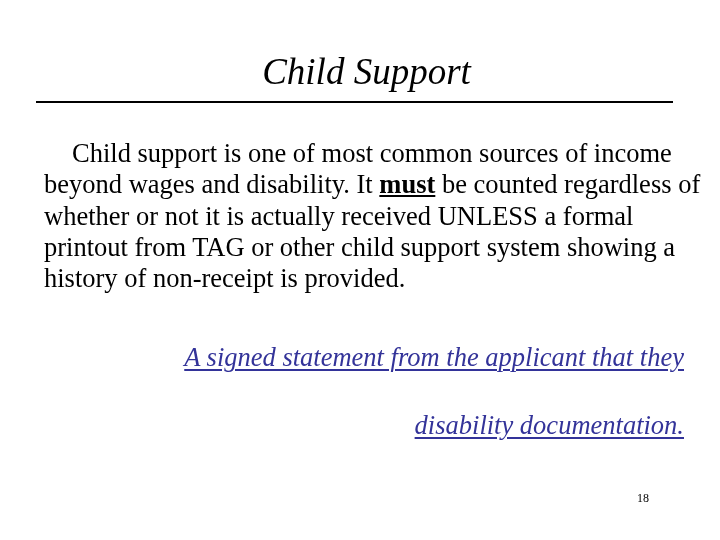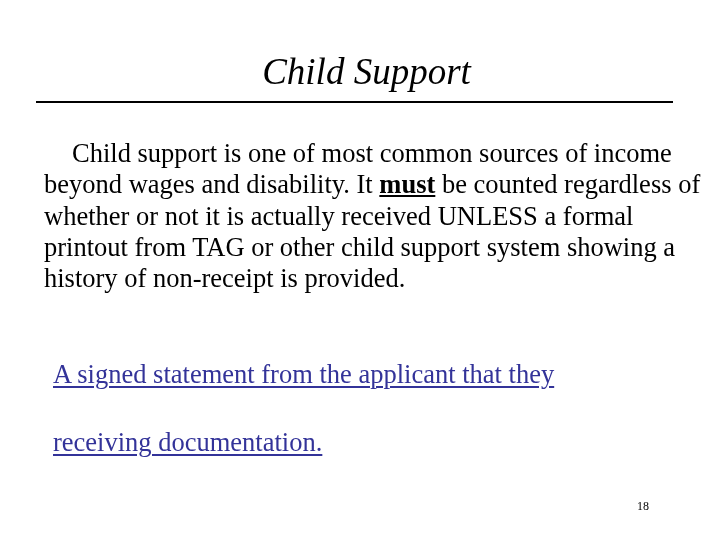--- a/index.html
+++ b/index.html
@@ -58,50 +58,50 @@
     }
     .emph {
       font-weight: bold;
       text-decoration: underline;
     }
     .note {
       position: absolute;
       left: 36px;
       top: 340px;
       width: 648px;
-      text-align: left;
+      text-align: right;
       font-size: 26.5px;
       line-height: 34px;
       color: #333399;
-      margin: 17px;
+      margin: 0;
+      font-style: italic;
     }
     .note span {
       text-decoration: underline;
       text-decoration-thickness: 2px;
       text-underline-offset: 3px;
     }
     .page-number {
       position: absolute;
       left: 637px;
       top: 491px;
       font-size: 12px;
       line-height: 14px;
       color: #000000;
-      margin-top: 8px;
     }
   </style>
 </head>
 <body>
 
 <div class="slide">
   <h1 class="title">Child Support</h1>
   <div class="rule"></div>
 
   <p class="body-text"><span class="indent"></span><span>Child support is one of most common sources of income beyond wages and disability.  It </span><span class="emph">must</span><span> be counted regardless of whether or not it is actually received UNLESS a formal printout from TAG or other child support system showing a history of non-receipt is provided.</span></p>
 
   <p class="note">
     <span>A signed statement from the applicant that they</span><br>
     <br>
-    <span>receiving documentation.</span>
+    <span>disability documentation.</span>
   </p>
 
   <div class="page-number">18</div>
 </div>
 
 </body></html>

